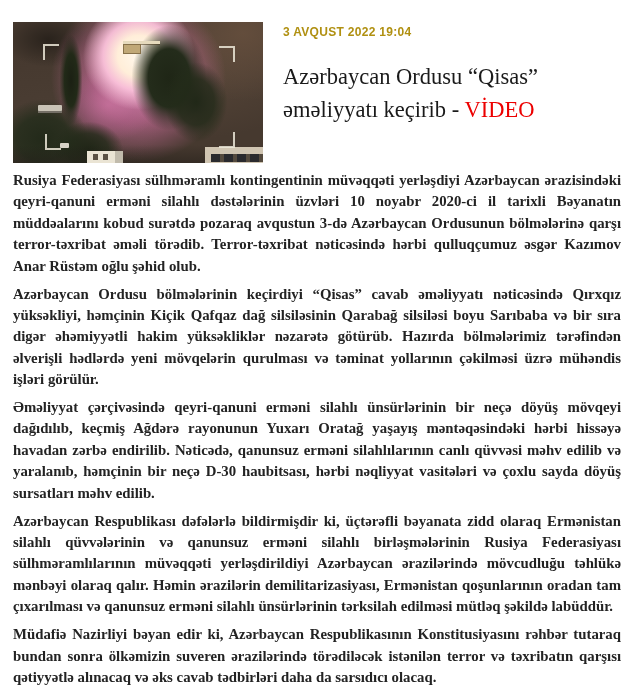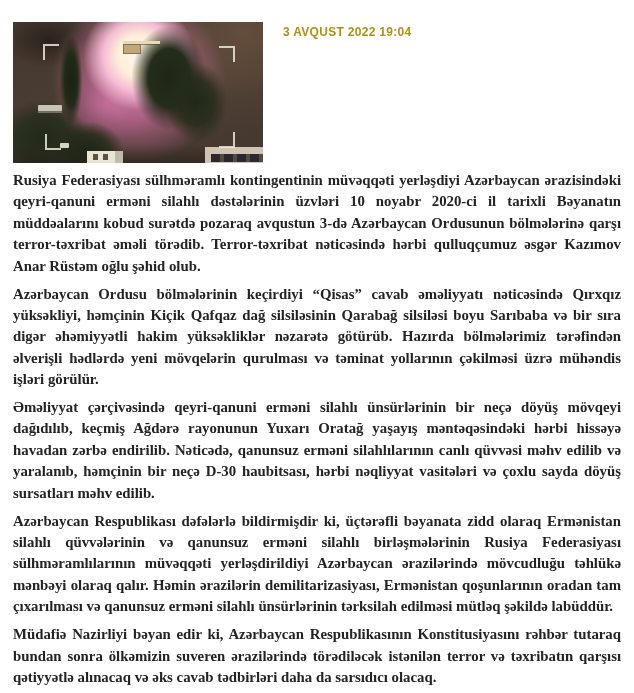--- a/index.html
+++ b/index.html
@@ -97,20 +97,21 @@
     <div class="ph bk bk-tl"></div>
     <div class="ph bk bk-tr"></div>
     <div class="ph bk bk-bl"></div>
     <div class="ph bk bk-br"></div>
     <div class="ph marker-line"></div>
     <div class="ph marker-box"></div>
   </div>
 
   <div class="header-text">
     <div class="date">3 AVQUST 2022 19:04</div>
+    <h1 class="title"><span>Azərbaycan Ordusu “Qisas” əməliyyatı keçirib - </span><span class="video">VİDEO</span></h1>
   </div>
 
   <div class="article-body">
       <p>Rusiya Federasiyası sülhməramlı kontingentinin müvəqqəti yerləşdiyi Azərbaycan ərazisindəki qeyri-qanuni erməni silahlı dəstələrinin üzvləri 10 noyabr 2020-ci il tarixli Bəyanatın müddəalarını kobud surətdə pozaraq avqustun 3-də Azərbaycan Ordusunun bölmələrinə qarşı terror-təxribat əməli törədib. Terror-təxribat nəticəsində hərbi qulluqçumuz əsgər Kazımov Anar Rüstəm oğlu şəhid olub.</p>
       <p>Azərbaycan Ordusu bölmələrinin keçirdiyi “Qisas” cavab əməliyyatı nəticəsində Qırxqız yüksəkliyi, həmçinin Kiçik Qafqaz dağ silsiləsinin Qarabağ silsiləsi boyu Sarıbaba və bir sıra digər əhəmiyyətli hakim yüksəkliklər nəzarətə götürüb. Hazırda bölmələrimiz tərəfindən əlverişli hədlərdə yeni mövqelərin qurulması və təminat yollarının çəkilməsi üzrə mühəndis işləri görülür.</p>
       <p>Əməliyyat çərçivəsində qeyri-qanuni erməni silahlı ünsürlərinin bir neçə döyüş mövqeyi dağıdılıb, keçmiş Ağdərə rayonunun Yuxarı Oratağ yaşayış məntəqəsindəki hərbi hissəyə havadan zərbə endirilib. Nəticədə, qanunsuz erməni silahlılarının canlı qüvvəsi məhv edilib və yaralanıb, həmçinin bir neçə D-30 haubitsası, hərbi nəqliyyat vasitələri və çoxlu sayda döyüş sursatları məhv edilib.</p>
       <p>Azərbaycan Respublikası dəfələrlə bildirmişdir ki, üçtərəfli bəyanata zidd olaraq Ermənistan silahlı qüvvələrinin və qanunsuz erməni silahlı birləşmələrinin Rusiya Federasiyası sülhməramlılarının müvəqqəti yerləşdirildiyi Azərbaycan ərazilərində mövcudluğu təhlükə mənbəyi olaraq qalır. Həmin ərazilərin demilitarizasiyası, Ermənistan qoşunlarının oradan tam çıxarılması və qanunsuz erməni silahlı ünsürlərinin tərksilah edilməsi mütləq şəkildə labüddür.</p>
       <p>Müdafiə Nazirliyi bəyan edir ki, Azərbaycan Respublikasının Konstitusiyasını rəhbər tutaraq bundan sonra ölkəmizin suveren ərazilərində törədiləcək istənilən terror və təxribatın qarşısı qətiyyətlə alınacaq və əks cavab tədbirləri daha da sarsıdıcı olacaq.</p>
     </div>
 

